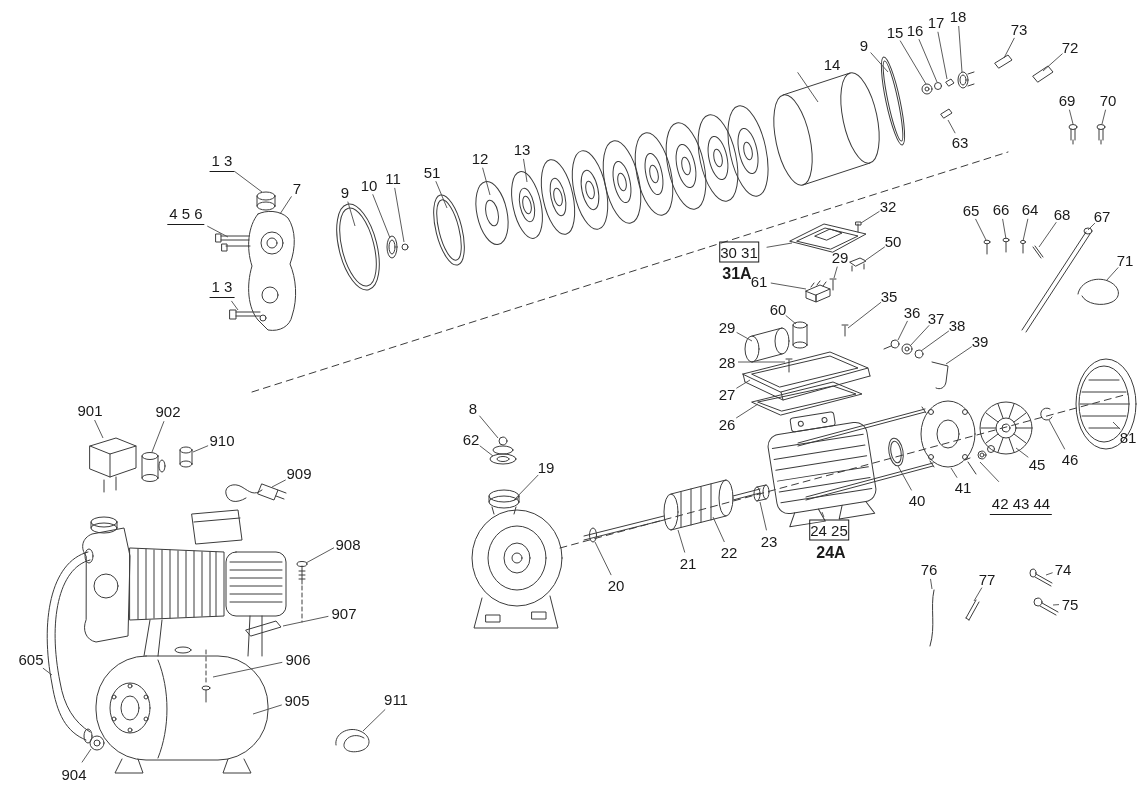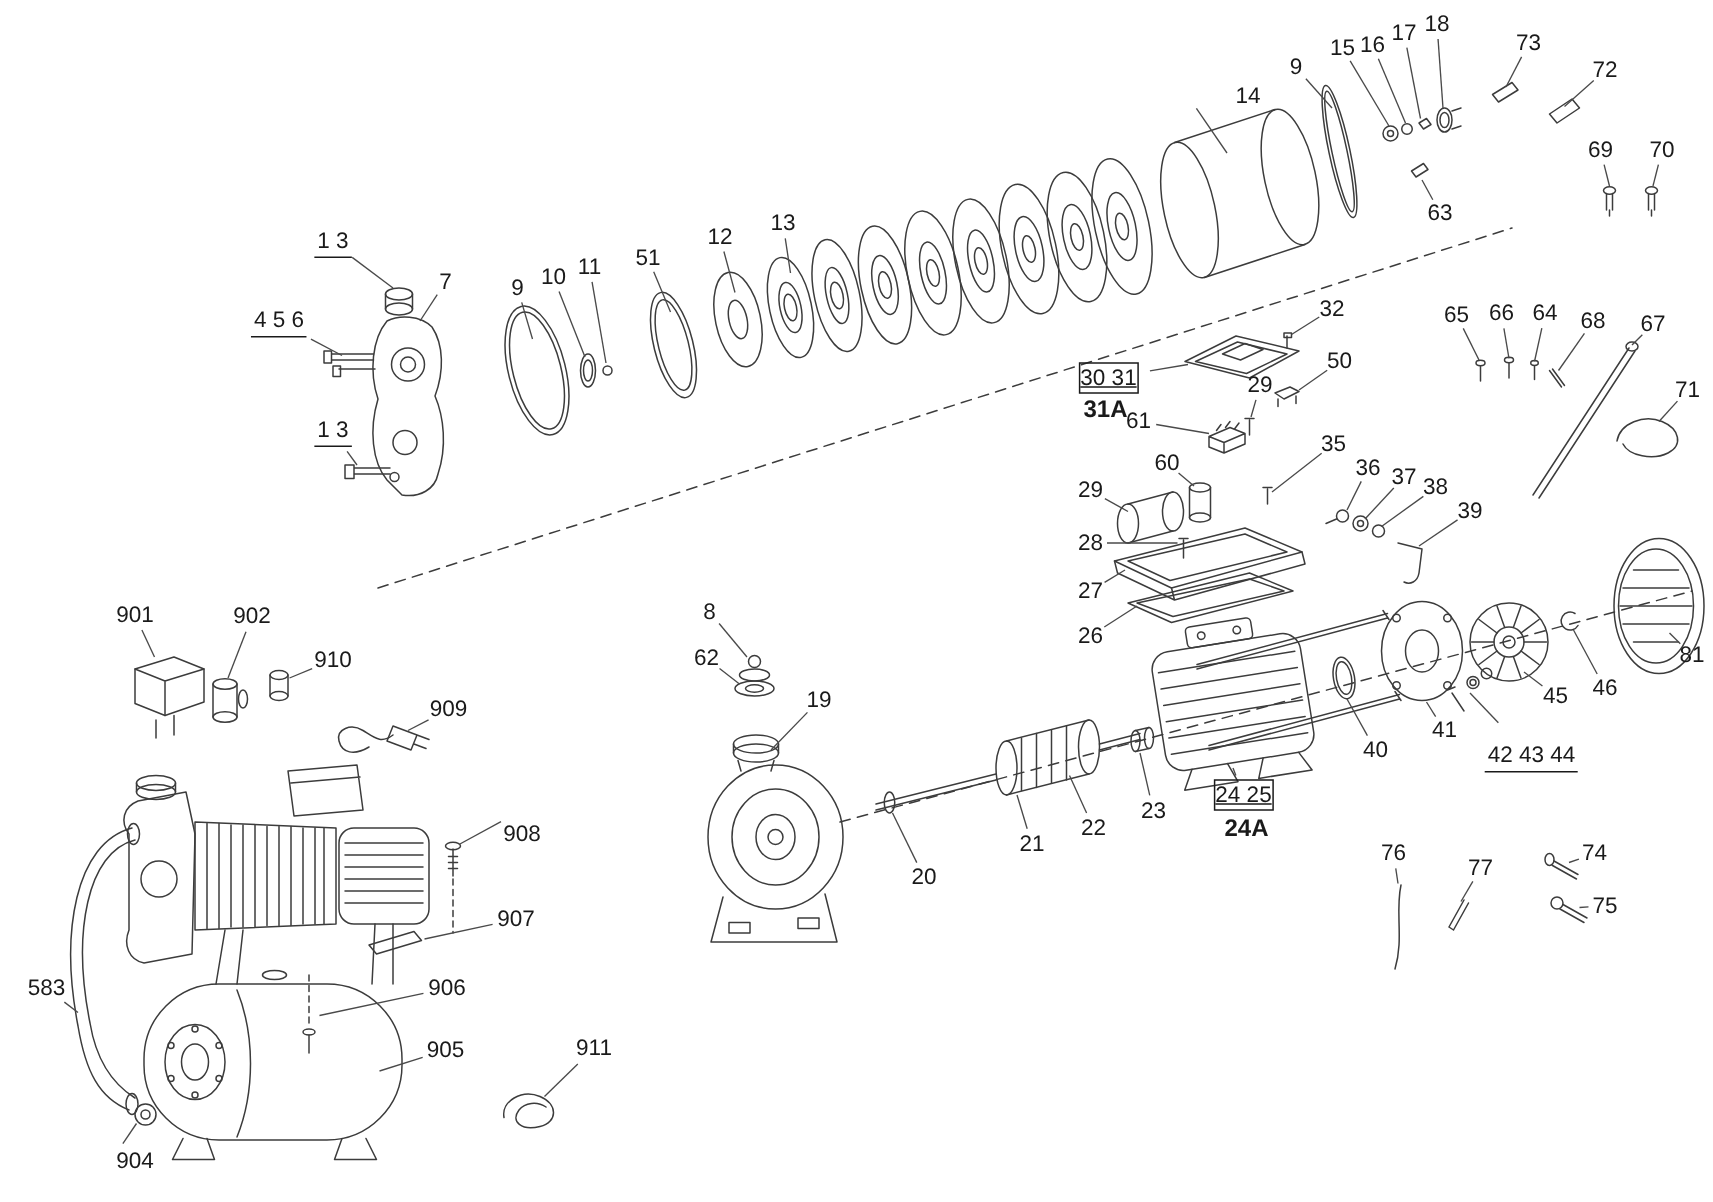--- a/index.html
+++ b/index.html
@@ -5,21 +5,21 @@
 <style>
   html,body{margin:0;padding:0;background:var(--bg-color,#ffffff);}
   .stage{position:relative;width:1142px;height:801px;background:var(--bg-color,#ffffff);
          font-family:"Liberation Sans",sans-serif;overflow:hidden;}
   #diagram{position:absolute;left:0;top:0;width:1142px;height:801px;display:block;}
   #diagram .ink{stroke:var(--line-color,#3c3c3c);fill:none;stroke-width:1;stroke-linecap:round;stroke-linejoin:round;}
   #leader-lines{stroke:var(--leader-color,#4a4a4a);stroke-width:0.9;fill:none;}
   #labels{position:absolute;left:0;top:0;width:100%;height:100%;pointer-events:none;}
   .part-label{position:absolute;transform:translate(-50%,-50%);font-size:15px;line-height:1;
               color:var(--label-color,#1a1a1a);white-space:nowrap;padding:1px 2px;}
-  .part-label.boxed{border:1.5px solid var(--label-color,#1a1a1a);padding:2px 0;text-decoration:underline;}
+  .part-label.boxed{border:1.5px solid var(--label-color,#1a1a1a);padding:2px 0;}
   .part-label.grouped{border-bottom:1.2px solid var(--label-color,#1a1a1a);padding-bottom:3px;}
   .part-label.bold{font-weight:bold;font-size:16px;}
 </style>
 </head>
 <body>
 
 <div class="stage">
   <svg id="diagram" viewBox="0 0 1142 801" xmlns="http://www.w3.org/2000/svg">
     <g class="ink" stroke="#3c3c3c" fill="none" stroke-width="1">
 
@@ -429,25 +429,25 @@
       <div class="part-label" style="left: 729px; top: 552px;">22</div>
       <div class="part-label" style="left: 769px; top: 541px;">23</div>
       <div class="part-label boxed" style="left: 829px; top: 530px;">24 25</div>
       <div class="part-label bold" style="left: 831px; top: 553px;">24A</div>
       <div class="part-label" style="left: 917px; top: 500px;">40</div>
       <div class="part-label" style="left: 963px; top: 487px;">41</div>
       <div class="part-label grouped" style="left: 1021px; top: 505px;">42 43 44</div>
       <div class="part-label" style="left: 1037px; top: 464px;">45</div>
       <div class="part-label" style="left: 1070px; top: 459px;">46</div>
       <div class="part-label" style="left: 1128px; top: 437px;">81</div>
-      <div class="part-label" style="left: 348px; top: 556px;">908</div>
+      <div class="part-label" style="left: 348px; top: 544px;">908</div>
       <div class="part-label" style="left: 344px; top: 613px;">907</div>
       <div class="part-label" style="left: 298px; top: 659px;">906</div>
       <div class="part-label" style="left: 297px; top: 700px;">905</div>
       <div class="part-label" style="left: 396px; top: 699px;">911</div>
-      <div class="part-label" style="left: 31px; top: 659px;">583</div>
-      <div class="part-label" style="left: 90px; top: 774px;">904</div>
+      <div class="part-label" style="left: 31px; top: 659px;">605</div>
+      <div class="part-label" style="left: 74px; top: 774px;">904</div>
       <div class="part-label" style="left: 929px; top: 569px;">76</div>
       <div class="part-label" style="left: 987px; top: 579px;">77</div>
       <div class="part-label" style="left: 1063px; top: 569px;">74</div>
       <div class="part-label" style="left: 1070px; top: 604px;">75</div>
     </div>
 </div>
 
 </body></html>

